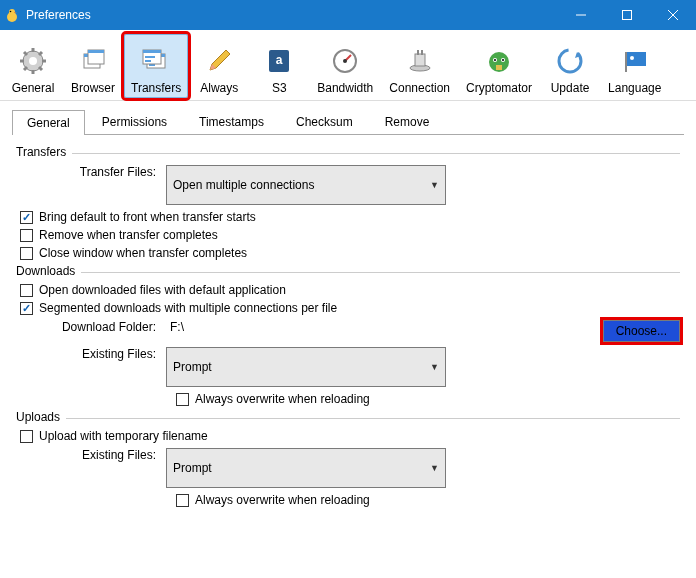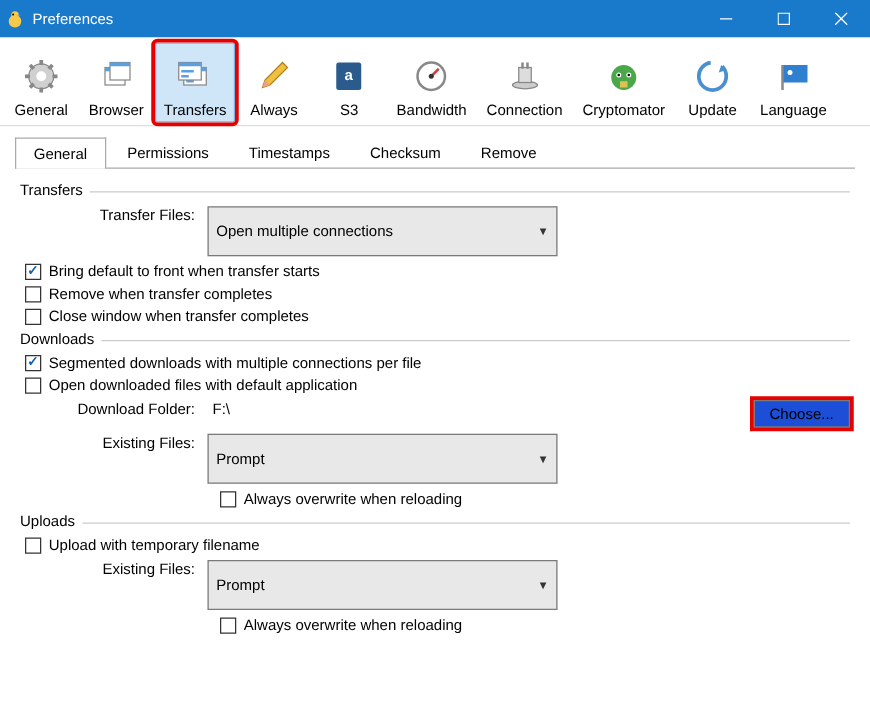--- a/index.html
+++ b/index.html
@@ -216,26 +216,26 @@
     </div>
     <div class="check">
       <span class="chkbox"></span>
       <span>Close window when transfer completes</span>
     </div>
   </div>
 
   <div class="group">
     <span class="legend">Downloads</span>
     <div class="check">
+      <span class="chkbox"></span>
+      <span>Open downloaded files with default application</span>
+    </div>
+    <div class="check">
       <span class="chkbox checked"></span>
       <span>Segmented downloads with multiple connections per file</span>
-    </div>
-    <div class="check">
-      <span class="chkbox"></span>
-      <span>Open downloaded files with default application</span>
     </div>
     <div class="row">
       <div class="labelcol">Download Folder:</div>
       <span class="plain">F:\</span>
       <span class="spacer"></span>
       <button class="btnflat highlight"><span>Choose...</span></button>
     </div>
     <div class="row">
       <div class="labelcol">Existing Files:</div>
       <div class="select">

